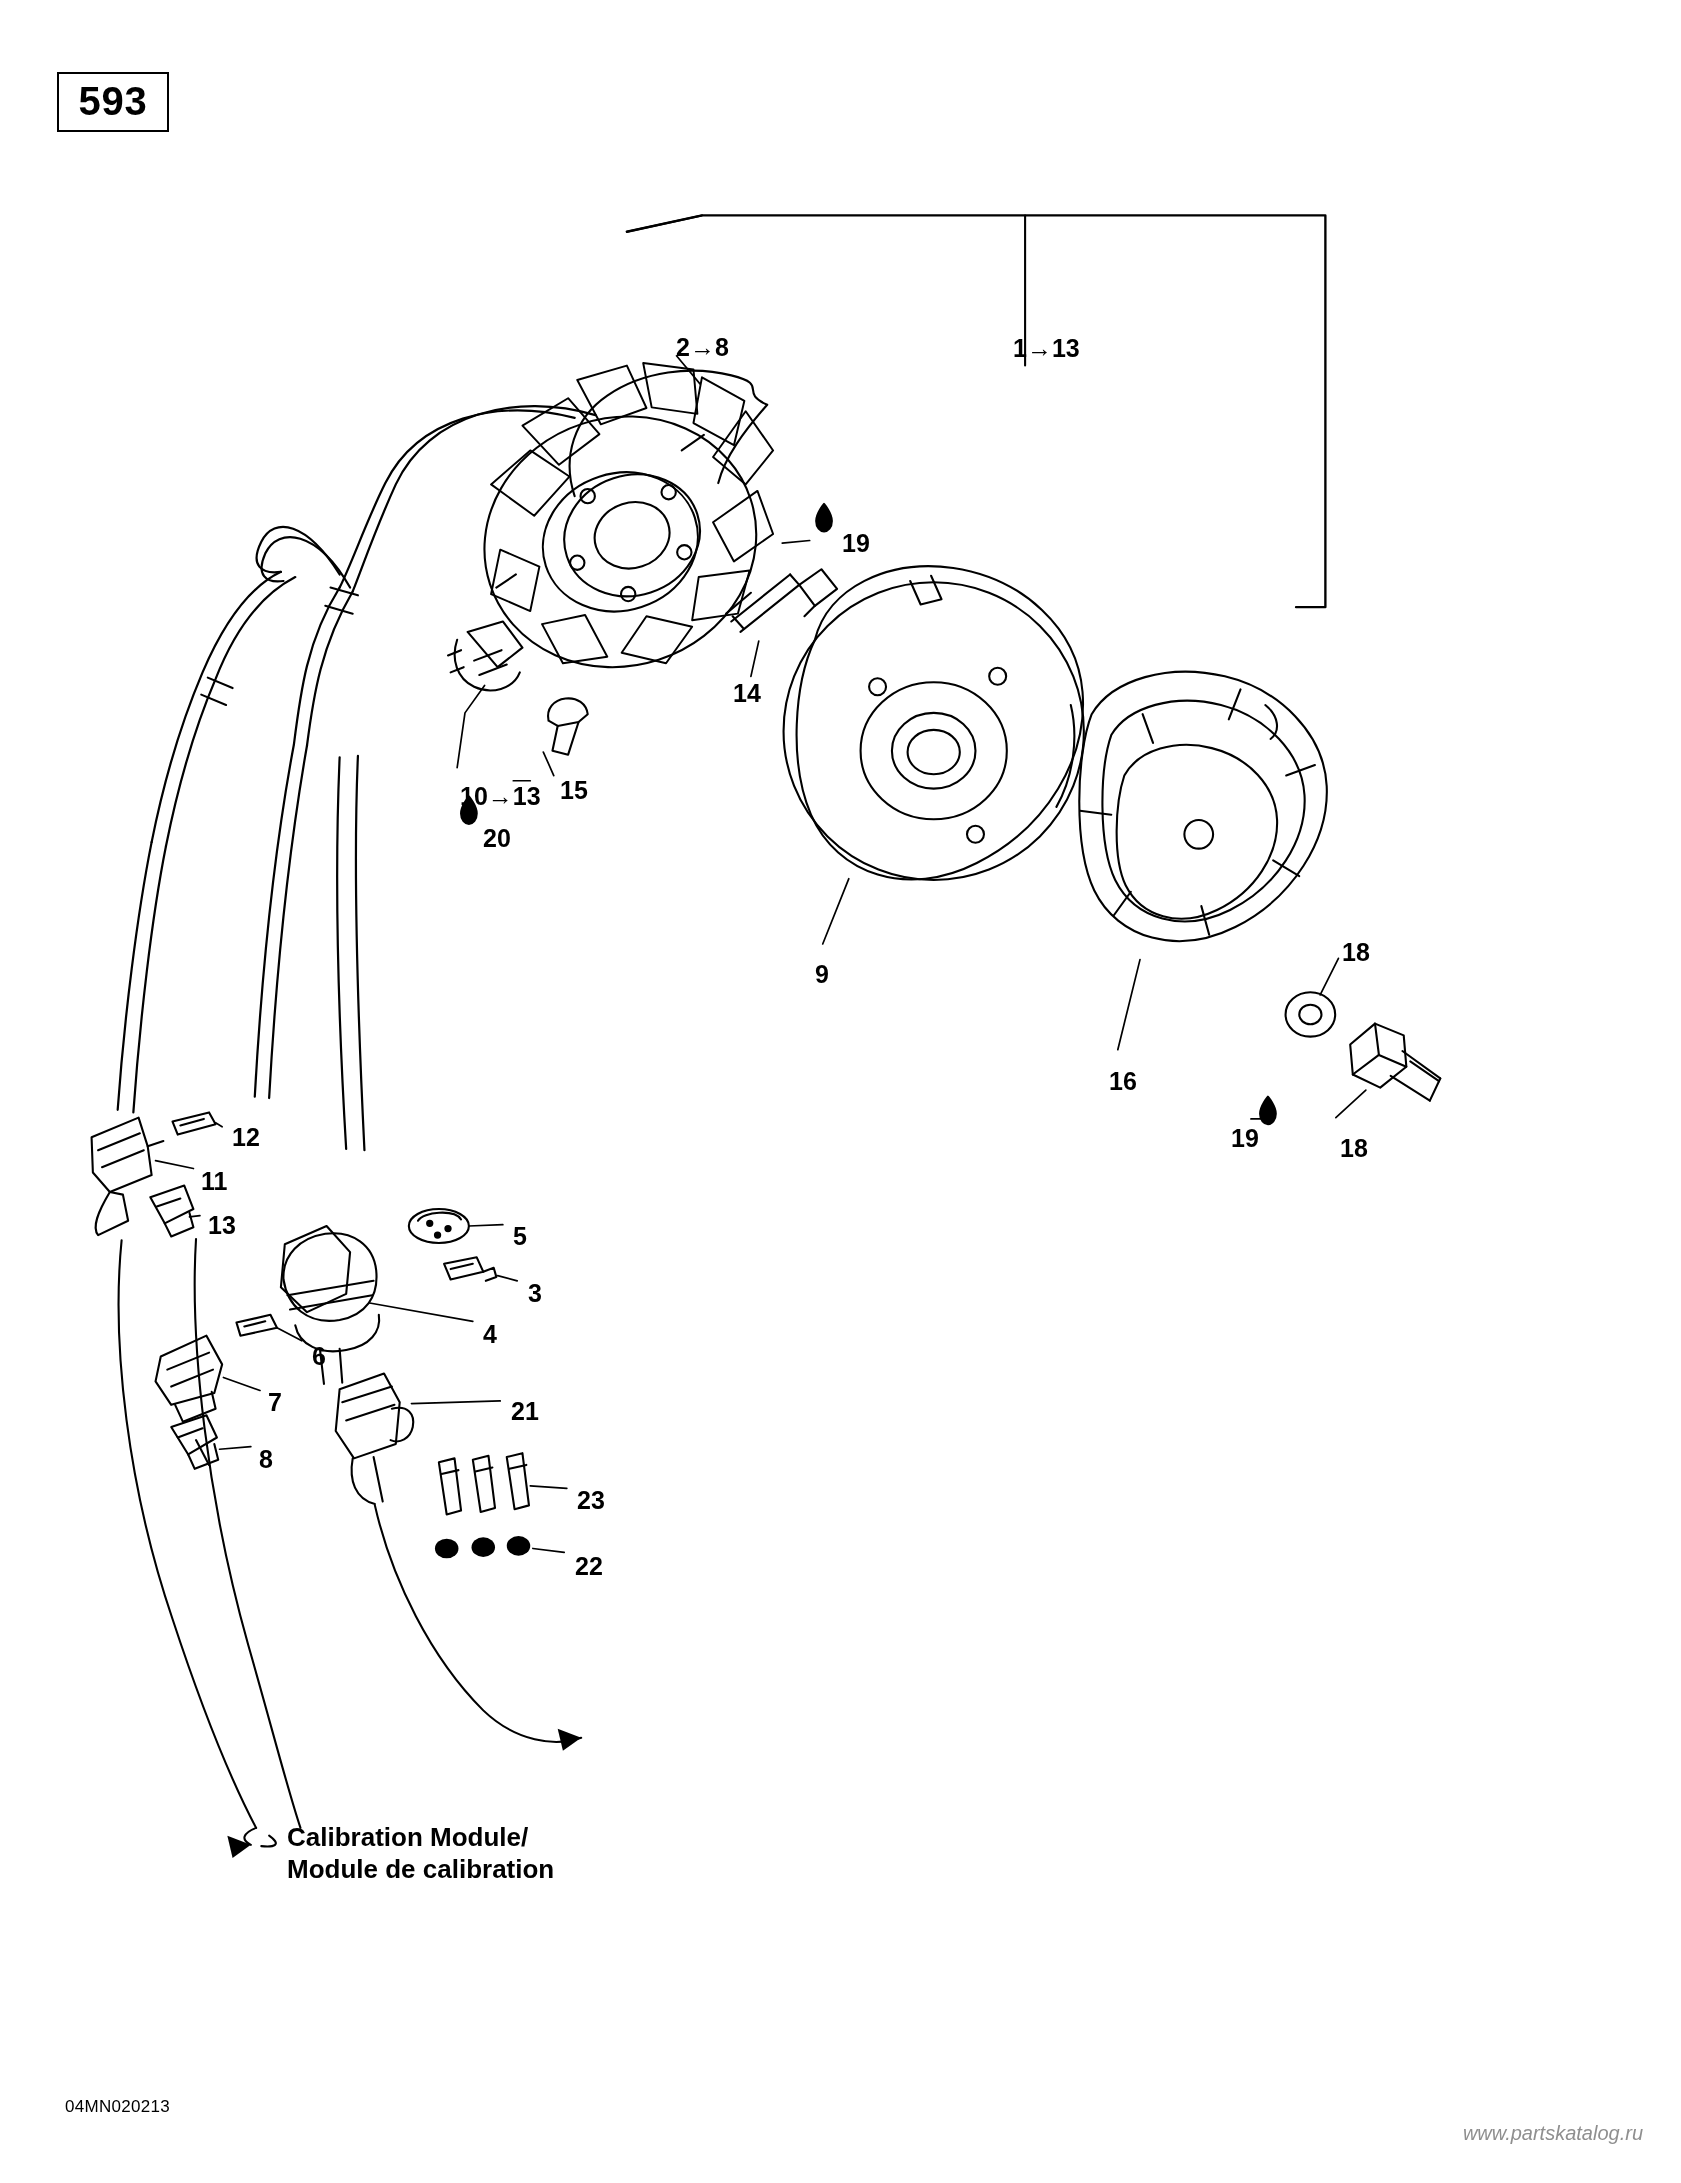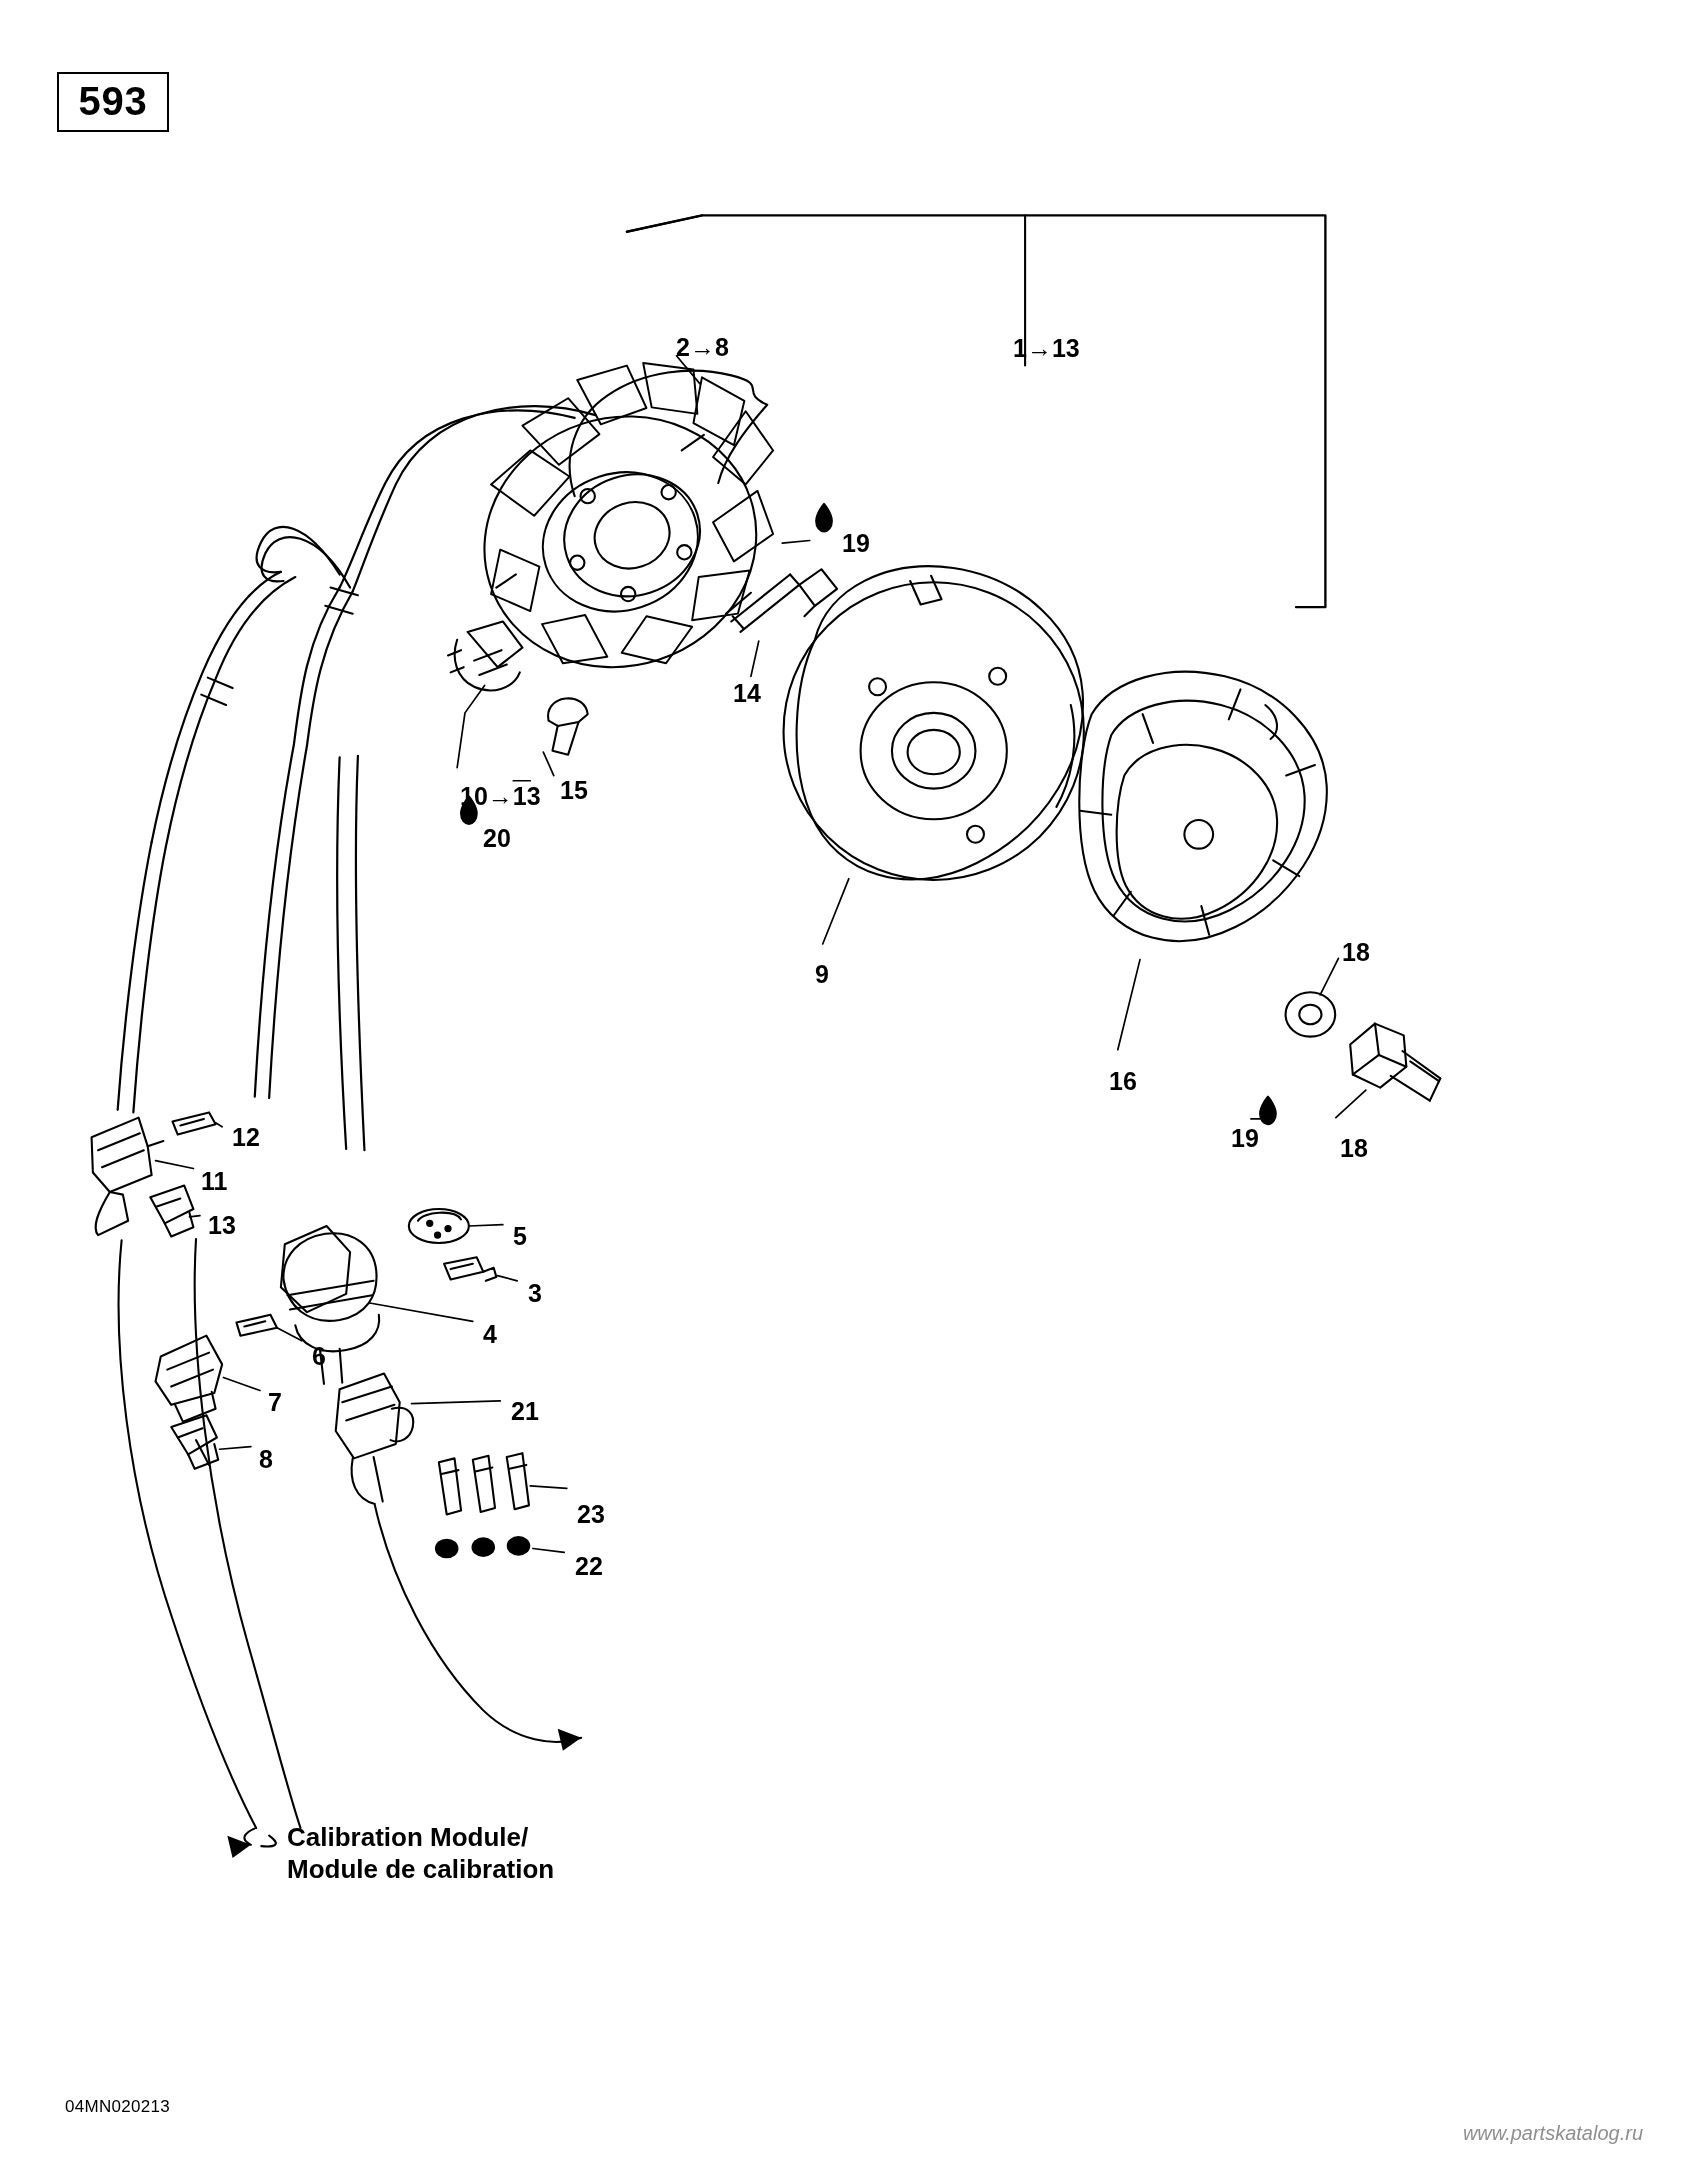--- a/index.html
+++ b/index.html
@@ -319,21 +319,21 @@
   <div class="callout" style="left:232px; top:1124px;">12</div>
   <div class="callout" style="left:201px; top:1168px;">11</div>
   <div class="callout" style="left:208px; top:1212px;">13</div>
   <div class="callout" style="left:513px; top:1223px;">5</div>
   <div class="callout" style="left:528px; top:1280px;">3</div>
   <div class="callout" style="left:483px; top:1321px;">4</div>
   <div class="callout" style="left:312px; top:1343px;">6</div>
   <div class="callout" style="left:268px; top:1389px;">7</div>
   <div class="callout" style="left:259px; top:1446px;">8</div>
   <div class="callout" style="left:511px; top:1398px;">21</div>
-  <div class="callout" style="left:577px; top:1487px;margin-top:14px;">23</div>
+  <div class="callout" style="left:577px; top:1487px;">23</div>
   <div class="callout" style="left:575px; top:1553px;">22</div>
 
 
   <div class="annotation" style="left:287px; top:1822px;">
     <div>Calibration Module/</div>
     <div>Module de calibration</div>
   </div>
 
   <div class="footer-code">04MN020213</div>
   <div class="watermark">www.partskatalog.ru</div>

